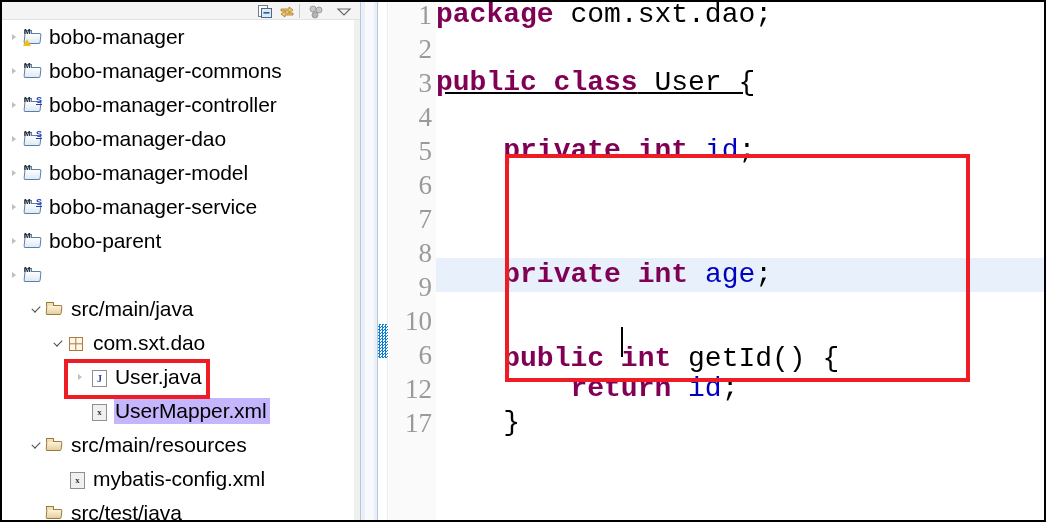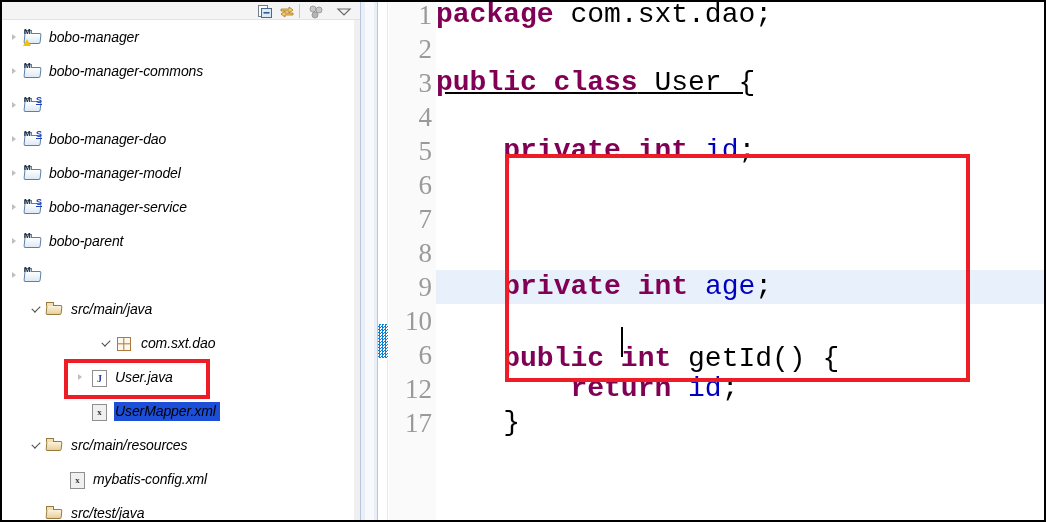--- a/index.html
+++ b/index.html
@@ -86,28 +86,27 @@
   }
   .twisty.none::before { content: ""; }
 
   .ficon {
     flex: 0 0 22px;
     width: 22px; height: 20px;
     position: relative;
     margin-right: 4px;
   }
   .label {
-    font-size: 14px;
+    font-size: 21px;
     line-height: 24px;
     color: #000000;
     letter-spacing: -0.1px;
-    font-style: italic;
   }
   .row.selected .labelbg {
-    background: #1d4ed8;
+    background: #c4b5fd;
   }
   .labelbg { padding: 1px 4px 2px 1px; border-radius: 0; }
 
   
   .ic-maven {
     position: absolute; left: 1px; top: 2px;
     width: 19px; height: 16px;
   }
   .ic-maven .fld {
     position: absolute; left: 1px; top: 4px;
@@ -399,20 +398,21 @@
         <div class="row" style="padding-left: 4px;">
           <span class="twisty collapsed"></span>
           <span class="ficon">
             <span class="ic-maven">
               <span class="fld"></span>
               <span class="tab"></span>
               <span class="m">M</span>
               <span class="s">S</span>
             </span>
           </span>
+          <span class="label"><span class="labelbg">bobo-manager-controller</span></span>
         </div>
         <div class="row" style="padding-left: 4px;">
           <span class="twisty collapsed"></span>
           <span class="ficon">
             <span class="ic-maven">
               <span class="fld"></span>
               <span class="tab"></span>
               <span class="m">M</span>
               <span class="s">S</span>
             </span>
@@ -466,21 +466,21 @@
         <div class="row" style="padding-left: 26px;">
           <span class="twisty expanded"></span>
           <span class="ficon">
             <span class="ic-srcfolder">
               <span class="fld"></span>
               <span class="tab"></span>
             </span>
           </span>
           <span class="label"><span class="labelbg">src/main/java</span></span>
         </div>
-        <div class="row" style="padding-left: 72px; margin-left: 24px;">
+        <div class="row" style="padding-left: 48px;">
           <span class="twisty expanded"></span>
           <span class="ficon">
             <span class="ic-package"></span>
           </span>
           <span class="label"><span class="labelbg">com.sxt.dao</span></span>
         </div>
         <div class="row" style="padding-left: 70px;">
           <span class="twisty collapsed"></span>
           <span class="ficon">
             <span class="ic-java">
@@ -561,21 +561,21 @@
         <div class="lineno" style="top: 404px;">17</div>
       </div>
     <div id="code-area">
         <div class="codeline" style="top: -4px;"><span class="kw">package</span><span class="pl"> com.sxt.dao;</span></div>
         <div class="codeline" style="top: 30px;"></div>
         <div class="codeline" style="top: 64px; text-decoration: underline;"><span class="kw">public class</span><span class="pl"> User {</span></div>
         <div class="codeline" style="top: 98px;"></div>
         <div class="codeline" style="top: 132px;"><span class="pl">    </span><span class="kw">private int</span><span class="pl"> </span><span class="fld2">id</span><span class="pl">;</span></div>
         <div class="codeline" style="top: 166px;"></div>
         <div class="codeline" style="top: 234px;"></div>
-        <div class="codeline hl" style="top: 268px;"><span class="pl">    </span><span class="kw">private int</span><span class="pl"> </span><span class="fld2">age</span><span class="pl">;</span></div>
+        <div class="codeline hl" style="top: 256px;"><span class="pl">    </span><span class="kw">private int</span><span class="pl"> </span><span class="fld2">age</span><span class="pl">;</span></div>
         <div class="codeline" style="top: 302px;"></div>
         <div class="codeline" style="top: 340px;"><span class="pl">    </span><span class="kw">public int</span><span class="pl"> getId() {</span></div>
         <div class="codeline" style="top: 370px;"><span class="pl">        </span><span class="kw">return</span><span class="pl"> </span><span class="fld2">id</span><span class="pl">;</span></div>
         <div class="codeline" style="top: 404px;"><span class="pl">    }</span></div>
       </div>
     <div id="caret"></div>
   </div>
 
   <div id="code-box"></div>
 </div>

